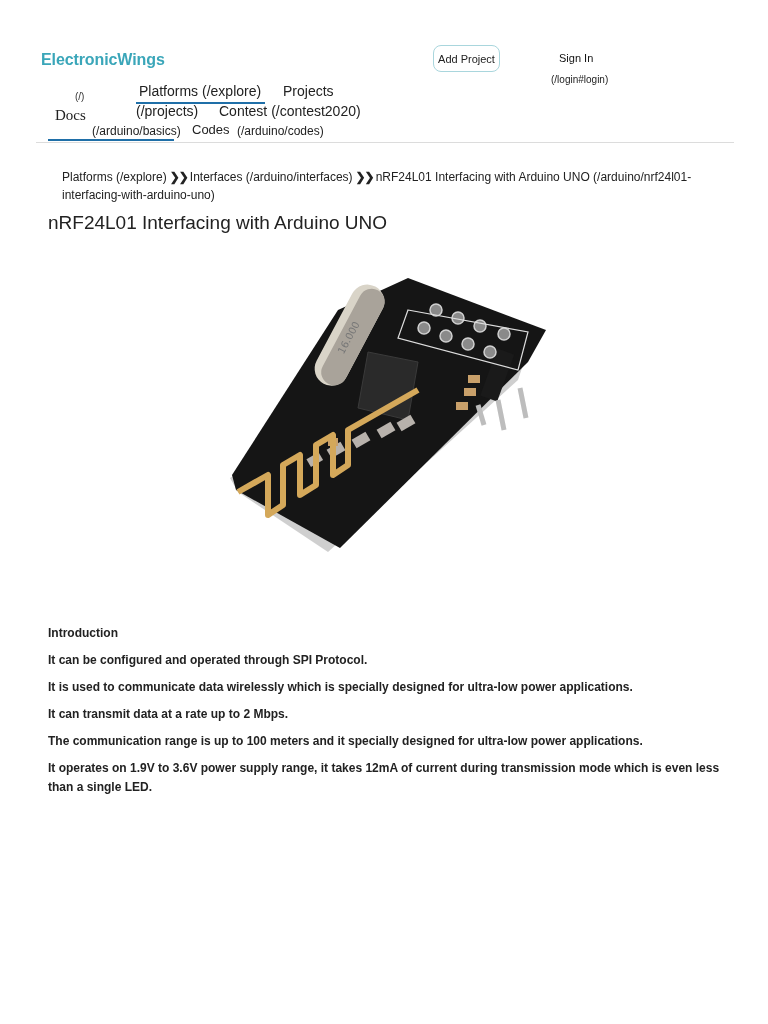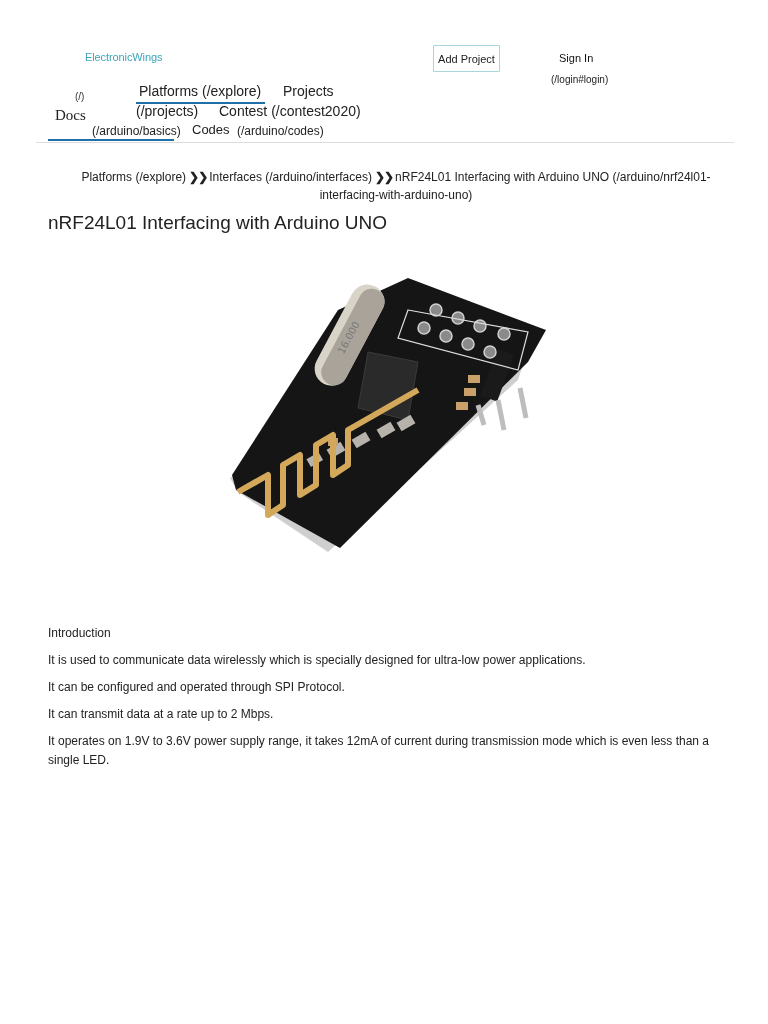--- a/index.html
+++ b/index.html
@@ -2,59 +2,59 @@
 <html><head>
   <meta charset="utf-8">
   <style>
     * { box-sizing: border-box; margin: 0; padding: 0; }
     html, body { width: 768px; height: 1024px; background: #ffffff; overflow: hidden; }
     body { font-family: "Liberation Sans", sans-serif; color: #222; position: relative; }
 
     .abs { position: absolute; white-space: nowrap; }
 
     
-    .brand { left: 41px; top: 51px; font-size: 11px; font-weight: normal; color: #3aa6b9; letter-spacing: -0.1px; margin-left: 44px; }
+    .brand { left: 41px; top: 51px; font-size: 16px; font-weight: bold; color: #3aa6b9; letter-spacing: -0.1px; }
     .root-link { left: 75px; top: 91px; font-size: 10px; color: #333; }
     .nav-lg { font-size: 14px; color: #222; }
     .nav-sm { font-size: 12px; color: #222; }
     .nav-platforms { left: 139px; top: 83px; }
     .nav-platforms-ul { left: 136px; top: 102px; width: 129px; height: 2px; background: #1f6fa8; }
     .nav-projects { left: 283px; top: 83px; }
     .nav-projects-path { left: 136px; top: 103px; }
     .nav-contest { left: 219px; top: 103px; }
     .nav-docs { left: 55px; top: 107px; font-size: 15px; font-family: Liberation Serif, serif; }
     .nav-docs-path { left: 92px; top: 124px; }
     .nav-docs-ul { left: 48px; top: 139px; width: 126px; height: 2px; background: #1f6fa8; }
     .nav-codes { left: 192px; top: 122px; font-size: 13px; }
     .nav-codes-path { left: 237px; top: 124px; }
     .header-divider { left: 36px; top: 142px; width: 698px; height: 1px; background: #dcdcdc; }
 
     .add-project-btn {
       left: 433px; top: 45px; width: 67px; height: 27px;
-      border: 1px solid #a9d6dd; border-radius: 1px; background: #fff;
+      border: 1px solid #a9d6dd; border-radius: 8px; background: #fff;
       font-size: 11px; color: #222; display: flex; align-items: center; justify-content: center;
       font-family: "Liberation Sans", sans-serif; cursor: pointer;
     }
     .sign-in { left: 559px; top: 52px; font-size: 11px; font-weight: normal; color: #111; }
     .sign-in-path { left: 535px; top: 74px; font-size: 10px; color: #222; margin-left: 16px; }
 
     
     .breadcrumb {
-      left: 56px; top: 168px; width: 680px; white-space: normal;
-      font-size: 12px; line-height: 18px; color: #222; text-align: center;
+      left: 62px; top: 168px; width: 680px; white-space: normal;
+      font-size: 12px; line-height: 18px; color: #222;
     }
     .breadcrumb .sep { font-weight: bold; letter-spacing: -1px; margin: 0 2px 0 3px; }
 
     .page-title { left: 48px; top: 212px; font-size: 19px; color: #222; }
 
     
     .product-figure { left: 228px; top: 270px; width: 330px; height: 290px; }
 
     
-    .content { left: 48px; top: 624px; width: 680px; white-space: normal; }
+    .content { left: 48px; top: 624px; width: 680px; white-space: normal; font-weight: bold; }
     .content p { font-size: 12px; line-height: 19px; color: #222; margin-bottom: 8px; }
   </style>
 </head>
 <body>
 
 <a class="abs brand">ElectronicWings</a>
 <a class="abs root-link">(/)</a>
 
 <a class="abs nav-lg nav-platforms">Platforms (/explore)</a>
 <div class="abs nav-platforms-ul"></div>
@@ -125,17 +125,18 @@
       <rect x="228" y="132" width="12" height="8"></rect>
       <rect x="100" y="168" width="10" height="8"></rect>
     </g>
 
     <path d="M10,222 L40,205 L40,245 L55,235 L55,195 L72,185 L72,225 L88,215 L88,175 L105,165 L105,205 L120,195 L120,160 L190,120" fill="none" stroke="#d4a85a" stroke-width="6" stroke-linejoin="round"></path>
   </svg>
 </div>
 
 <div class="abs content">
   <p>Introduction</p>
+  <p>It can be configured and operated through SPI Protocol.</p>
   <p>It is used to communicate data wirelessly which is specially designed for ultra-low power applications.</p>
-  <p>It can be configured and operated through SPI Protocol.</p>
   <p>It can transmit data at a rate up to 2 Mbps.</p>
+  <p>The communication range is up to 100 meters and it specially designed for ultra-low power applications.</p>
   <p>It operates on 1.9V to 3.6V power supply range, it takes 12mA of current during transmission mode which is even less than a single LED.</p>
 </div>
 
 </body></html>

